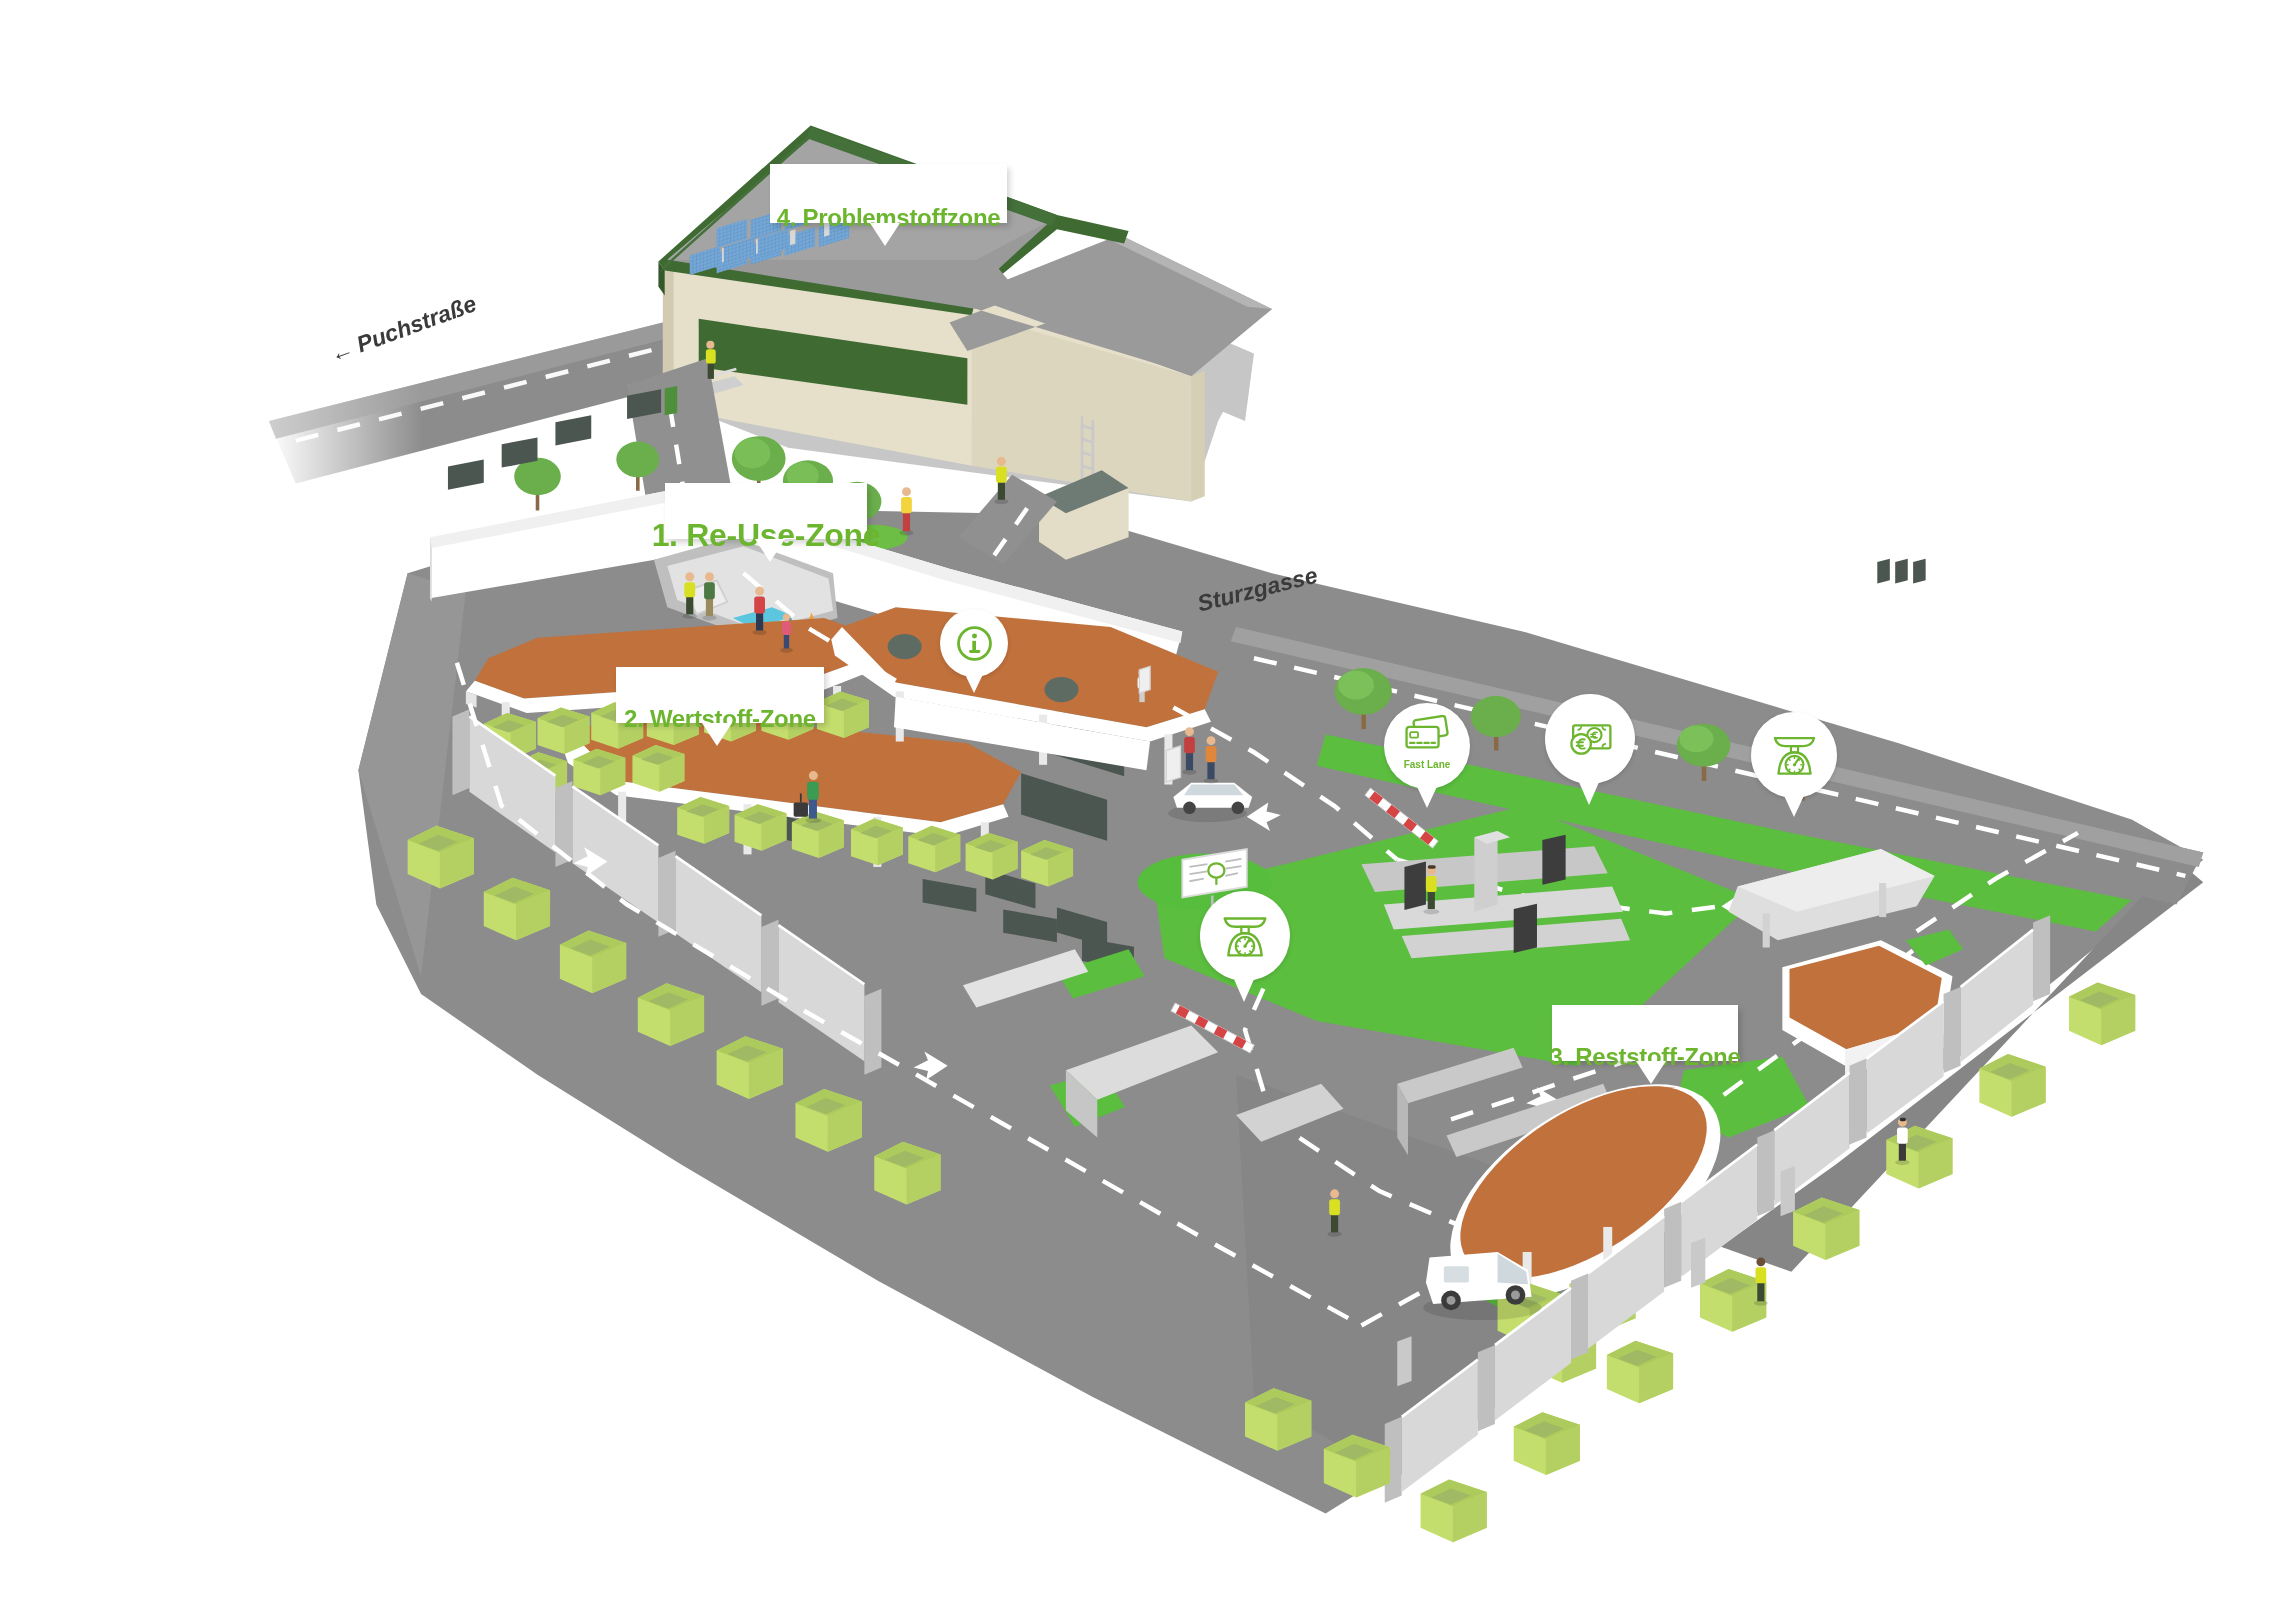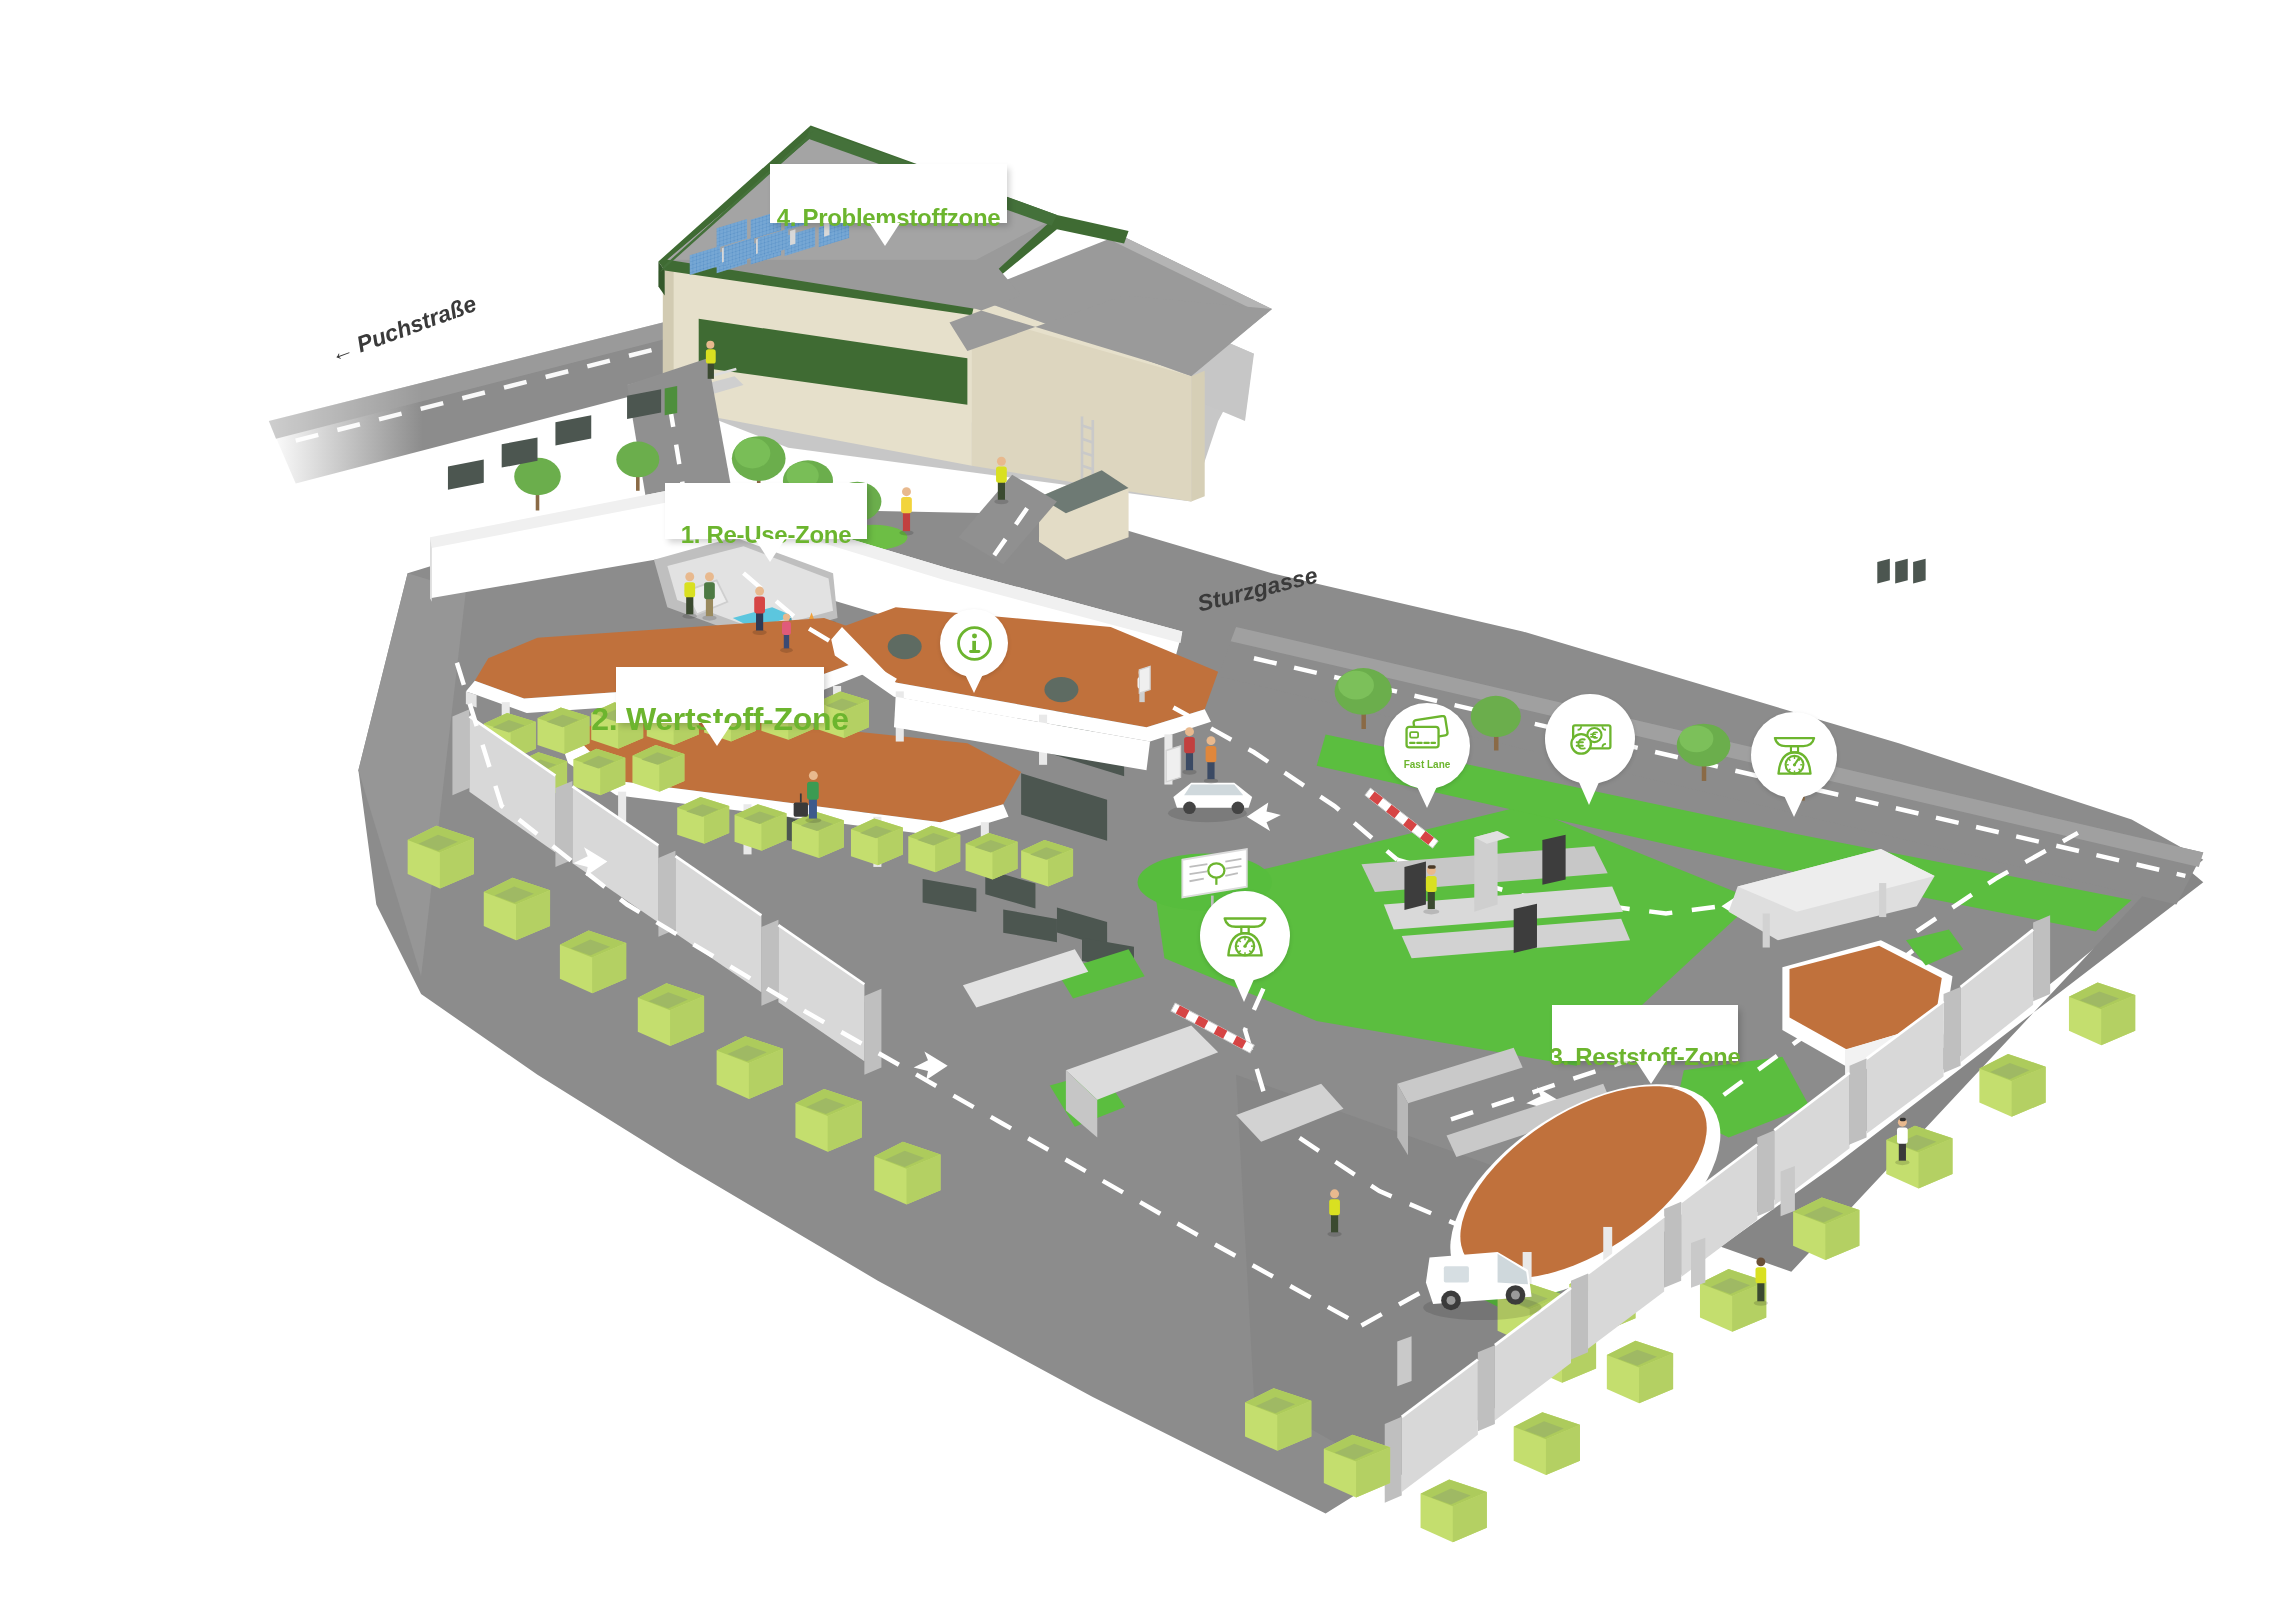--- a/index.html
+++ b/index.html
@@ -960,26 +960,26 @@
   </g>
 
   <g fill="#C9C9C9">
     <path d="M1888,1388 L1904,1382 L1904,1432 L1888,1438 Z"></path>
     <path d="M1988,1308 L2004,1302 L2004,1352 L1988,1358 Z"></path>
     <path d="M1560,1498 L1576,1492 L1576,1542 L1560,1548 Z"></path>
   </g>
 </svg>
 
 <div class="callout" style="left:665px;top:483px;width:202px;height:56px;">
-  <span class="txt" style="font-size:24px;">1. Re-Use-Zone</span>
+  <span class="txt" style="font-size:32px;">1. Re-Use-Zone</span>
   <span class="tail" style="left:90px;top:56px;border-left:15px solid transparent;border-right:15px solid transparent;border-top:23px solid #ffffff;"></span>
 </div>
 
 <div class="callout" style="left:616px;top:667px;width:208px;height:56px;">
-  <span class="txt" style="font-size:32px;">2. Wertstoff-Zone</span>
+  <span class="txt" style="font-size:24px;">2. Wertstoff-Zone</span>
   <span class="tail" style="left:86px;top:56px;border-left:15px solid transparent;border-right:15px solid transparent;border-top:23px solid #ffffff;"></span>
 </div>
 
 <div class="callout" style="left:1552px;top:1005px;width:186px;height:56px;">
   <span class="txt" style="font-size:24px;">3. Reststoff-Zone</span>
   <span class="tail" style="left:84px;top:56px;border-left:15px solid transparent;border-right:15px solid transparent;border-top:23px solid #ffffff;"></span>
 </div>
 
 <div class="callout" style="left:770px;top:164px;width:237px;height:59px;">
   <span class="txt" style="font-size:24px;">4. Problemstoffzone</span>

